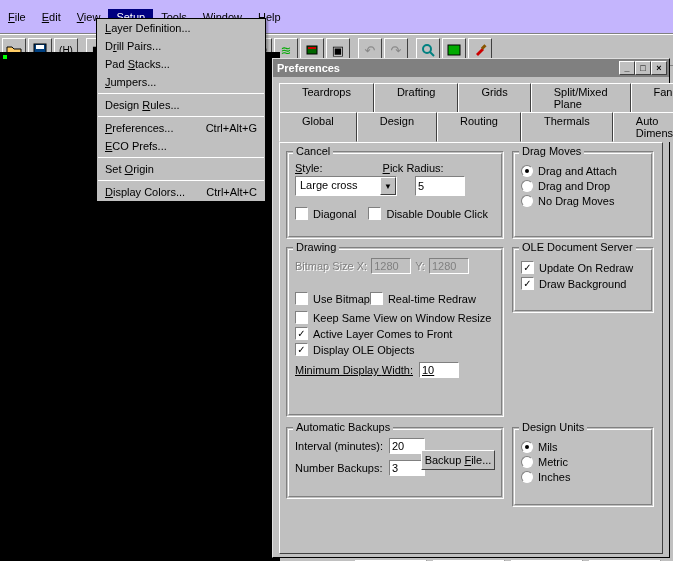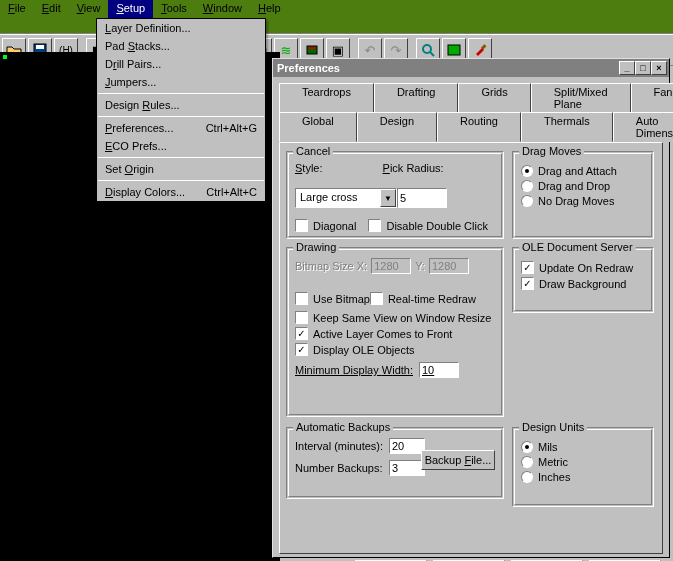--- a/index.html
+++ b/index.html
@@ -1,17 +1,17 @@
 <!DOCTYPE html>
 <html><head>
 <meta charset="utf-8">
 <style>
 * { box-sizing: border-box; margin: 0; padding: 0; }
 body { font-family: "MS Sans Serif", Tahoma, sans-serif; font-size: 11px; background: #c0c0c0; width: 673px; height: 561px; overflow: hidden; position: relative; }
-.menubar { background: #4d7c0f; display: flex; height: 34px; border-bottom: 1px solid #808080; }
+.menubar { background: #c4b5fd; display: flex; height: 34px; border-bottom: 1px solid #808080; align-items: center; }
 .menubar-item { padding: 2px 8px; cursor: default; }
 .menubar-item.active { background: #000080; color: #fff; }
 .menubar-item .ul { text-decoration: underline; }
 .toolbar { background: #c0c0c0; height: 32px; display: flex; align-items: center; padding: 2px; gap: 2px; border-top: 1px solid #fff; border-bottom: 1px solid #808080; }
 .tbtn { width: 24px; height: 24px; border: 1px solid; border-color: #fff #404040 #404040 #fff; background: #c0c0c0; display: flex; align-items: center; justify-content: center; font-size: 13px; }
 .tsep { width: 4px; }
 .workarea { position: absolute; left: 0; top: 52px; width: 280px; height: 509px; background: #000; }
 .led { position: absolute; left: 3px; top: 3px; width: 4px; height: 4px; background: #0f0; }
 .dropdown { position: absolute; left: 96px; top: 18px; width: 170px; background: #c0c0c0; border: 1px solid #000; box-shadow: 2px 2px 2px rgba(0,0,0,0.3); z-index: 10; }
 .dd-item { padding: 3px 8px; display: flex; justify-content: space-between; cursor: default; }
@@ -128,24 +128,24 @@
 
 <div class="workarea">
   <div class="led"></div>
 </div>
 
 <div class="dropdown">
   <div class="dd-item">
       <span><span class="ul">L</span>ayer Definition...</span>
     </div>
   <div class="dd-item">
+      <span>D<span class="ul">r</span>ill Pairs...</span>
+    </div>
+  <div class="dd-item">
       <span>Pad <span class="ul">S</span>tacks...</span>
-    </div>
-  <div class="dd-item">
-      <span>D<span class="ul">r</span>ill Pairs...</span>
     </div>
   <div class="dd-item">
       <span><span class="ul">J</span>umpers...</span>
     </div>
   <div class="dd-sep"></div>
   <div class="dd-item">
       <span>Design <span class="ul">R</span>ules...</span>
     </div>
   <div class="dd-sep"></div>
   <div class="dd-item">
@@ -192,21 +192,21 @@
   </div>
 
   <div class="tab-panel">
 
     <div class="groupbox" style="left:6px; top:8px; width:218px; height:88px;">
       <div class="gb-title">Cancel</div>
       <div style="display:flex; gap:32px;">
         <span class="field-label"><span class="ul">S</span>tyle:</span>
         <span class="field-label" style="margin-left:28px"><span class="ul">P</span>ick Radius:</span>
       </div>
-      <div style="display:flex; margin-top:14px;">
+      <div style="display:flex; gap:18px; margin-top:2px;">
         <div class="combo">
           <div class="combo-text">Large cross</div>
           <div class="combo-btn">▼</div>
         </div>
         <input class="sunken-input" style="width: 50px; height: 20px;" value="5">
       </div>
       <div style="display:flex; gap:12px; margin-top:8px;">
         <div class="checkbox">
             <div class="cb-box"></div>
             <span><span class="ul">D</span>iagonal</span>

